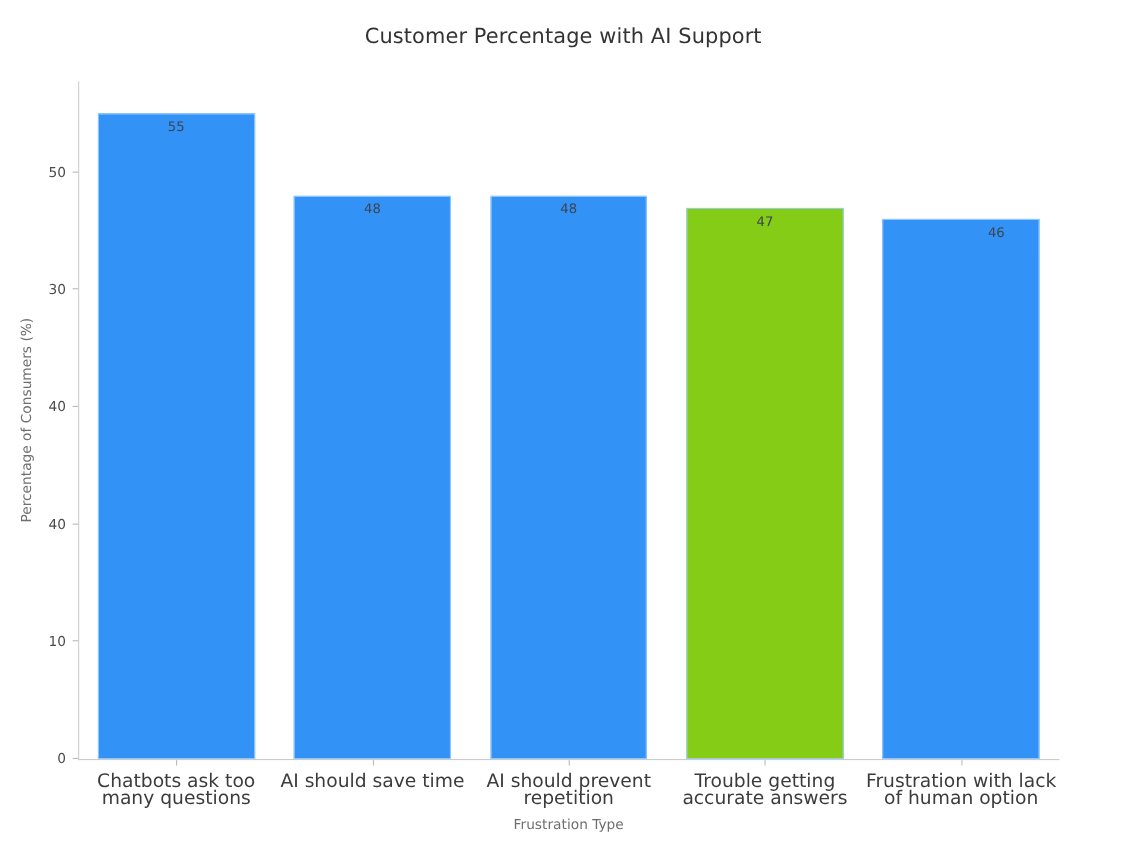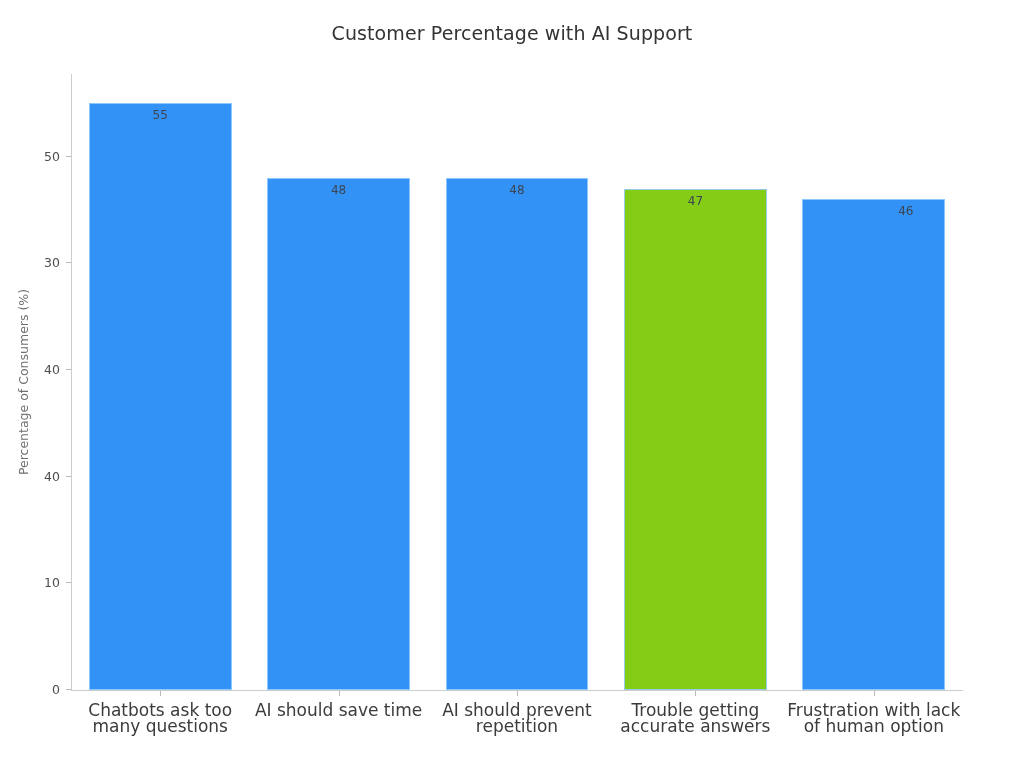--- a/index.html
+++ b/index.html
@@ -222,14 +222,15 @@
         <div class="bar-value" style="color: rgb(61, 68, 82);">47</div>
       </div>
       <div class="bar" style="left: 802.44px; top: 199.333px; width: 142.72px; height: 490.667px; background: rgb(51, 146, 245);">
         <div class="bar-value" style="color: rgb(61, 68, 82); padding-left: 32px;">46</div>
       </div>
     </div>
 
   <div id="y-axis-title-wrap">
     <div id="y-axis-title">Percentage of Consumers (%)</div>
   </div>
+  <div id="x-axis-title">Frustration Type</div>
 
 </div>
 
 </body></html>

